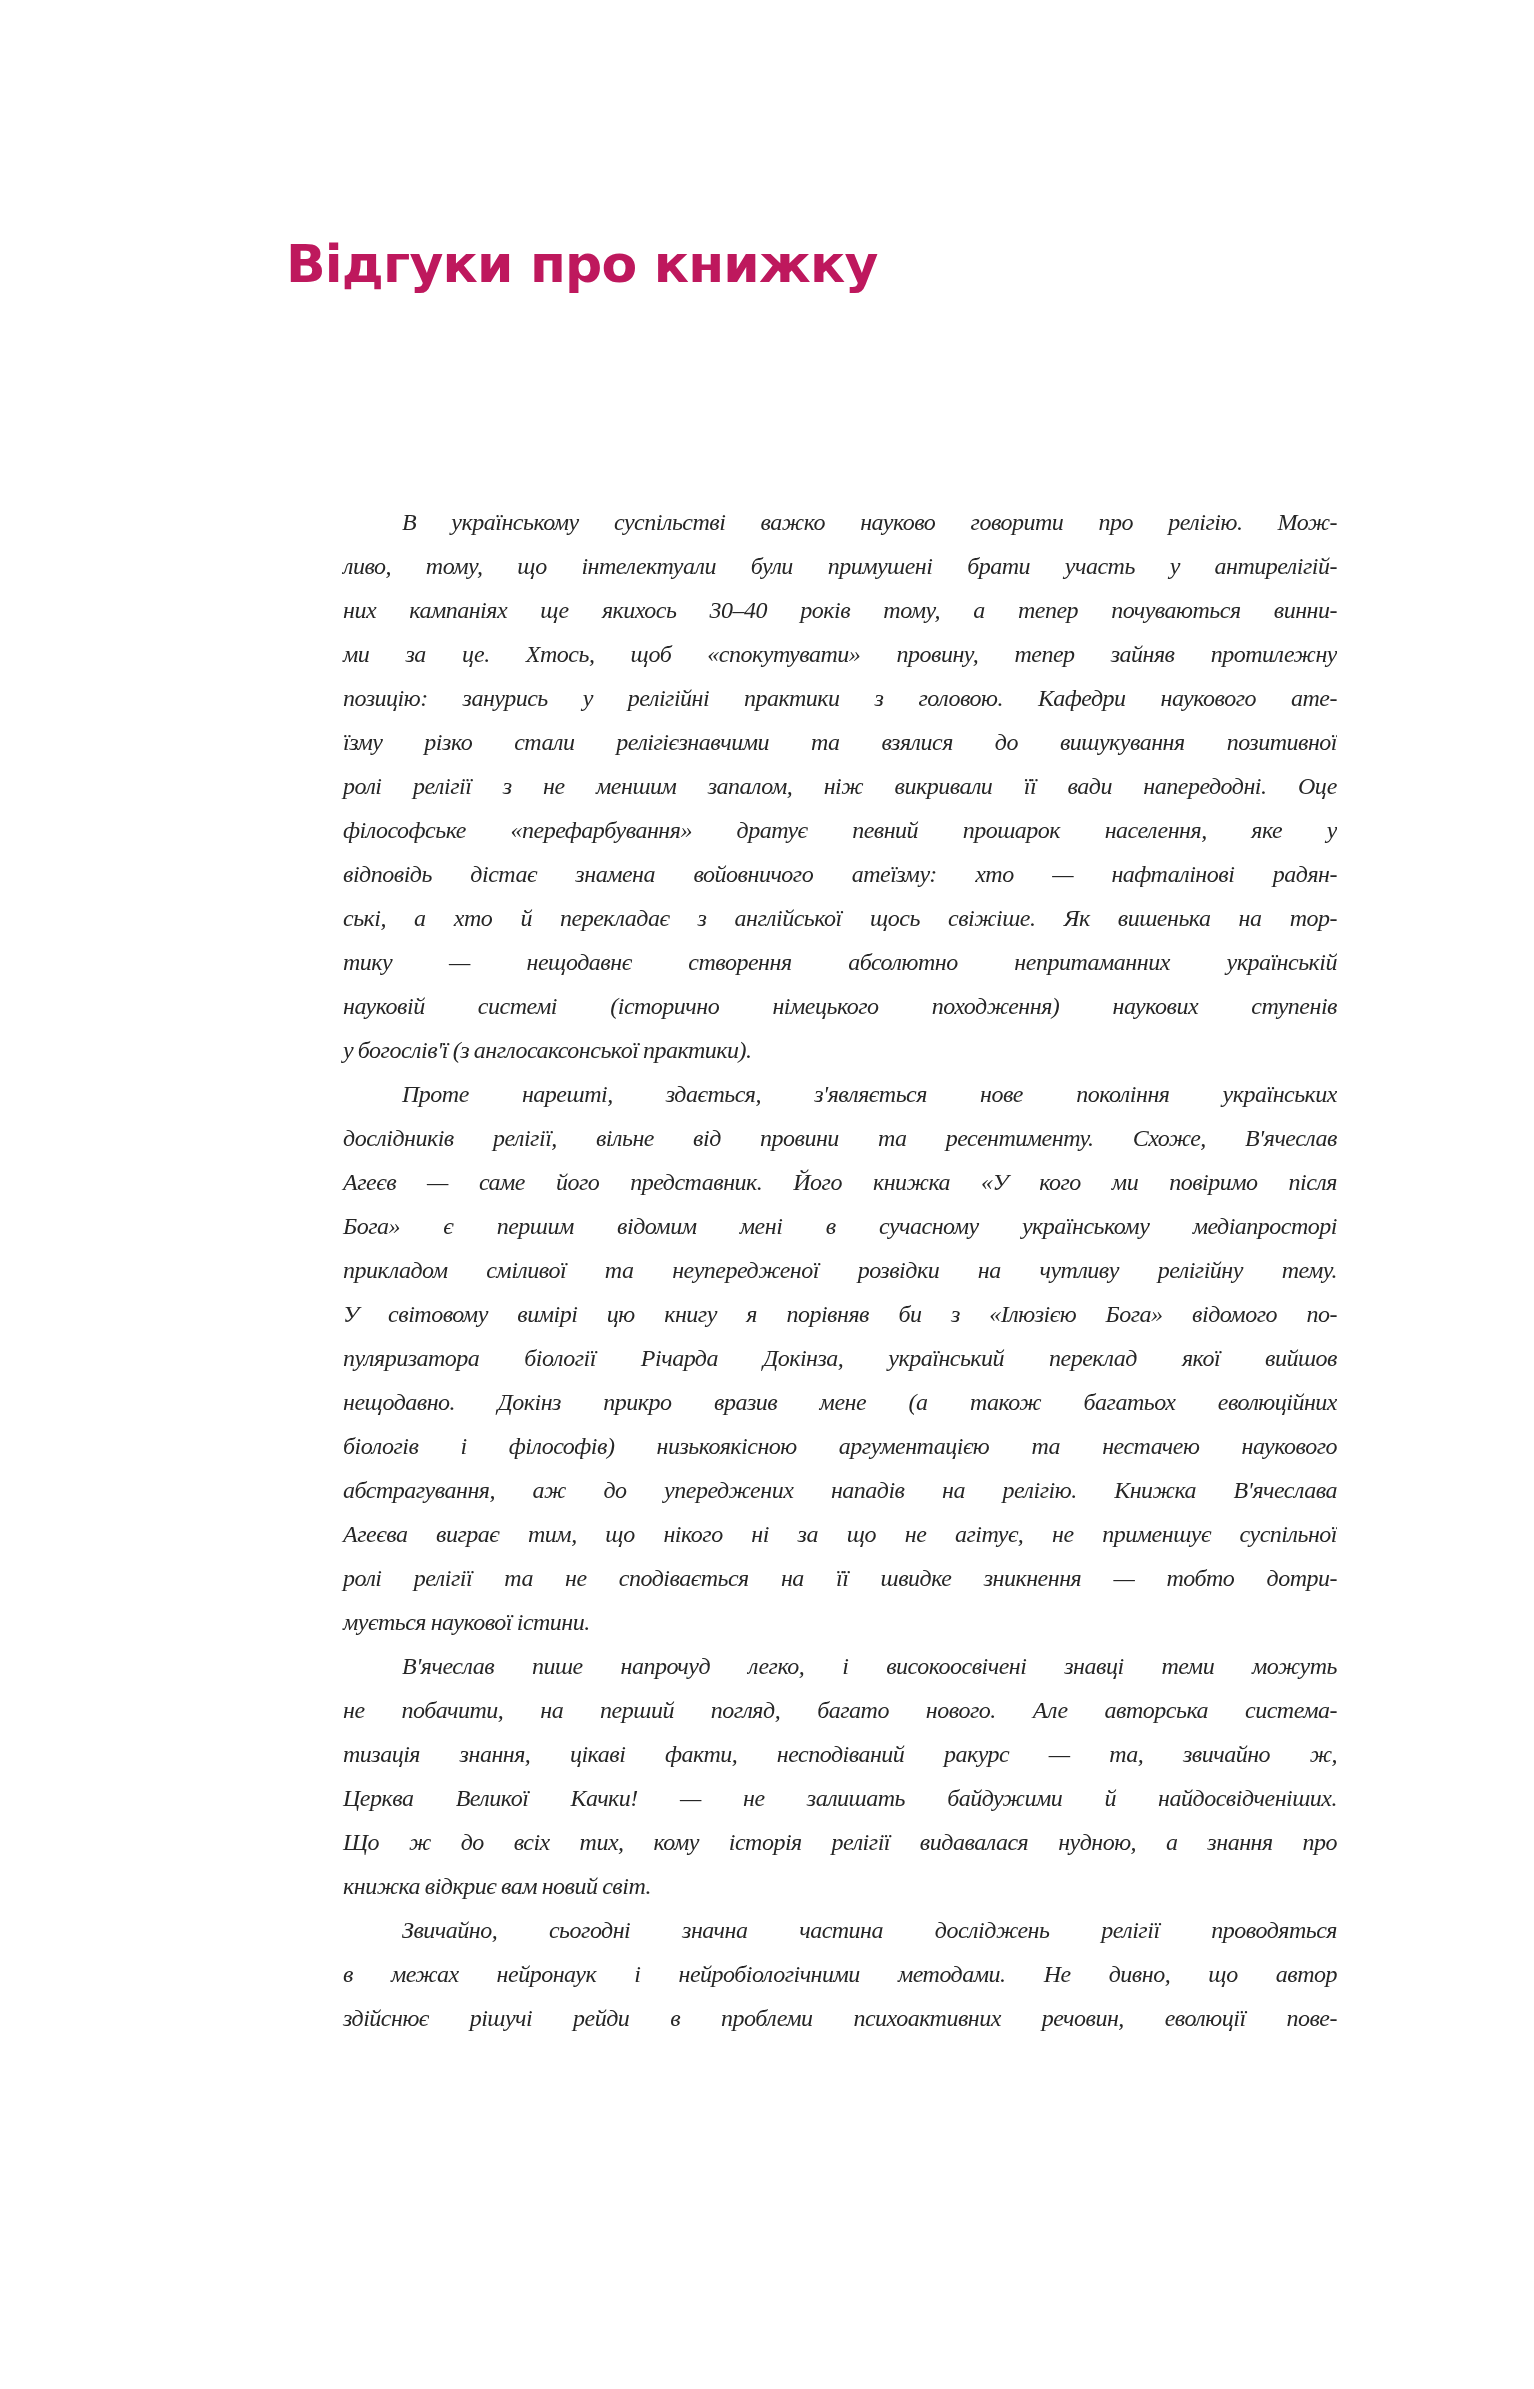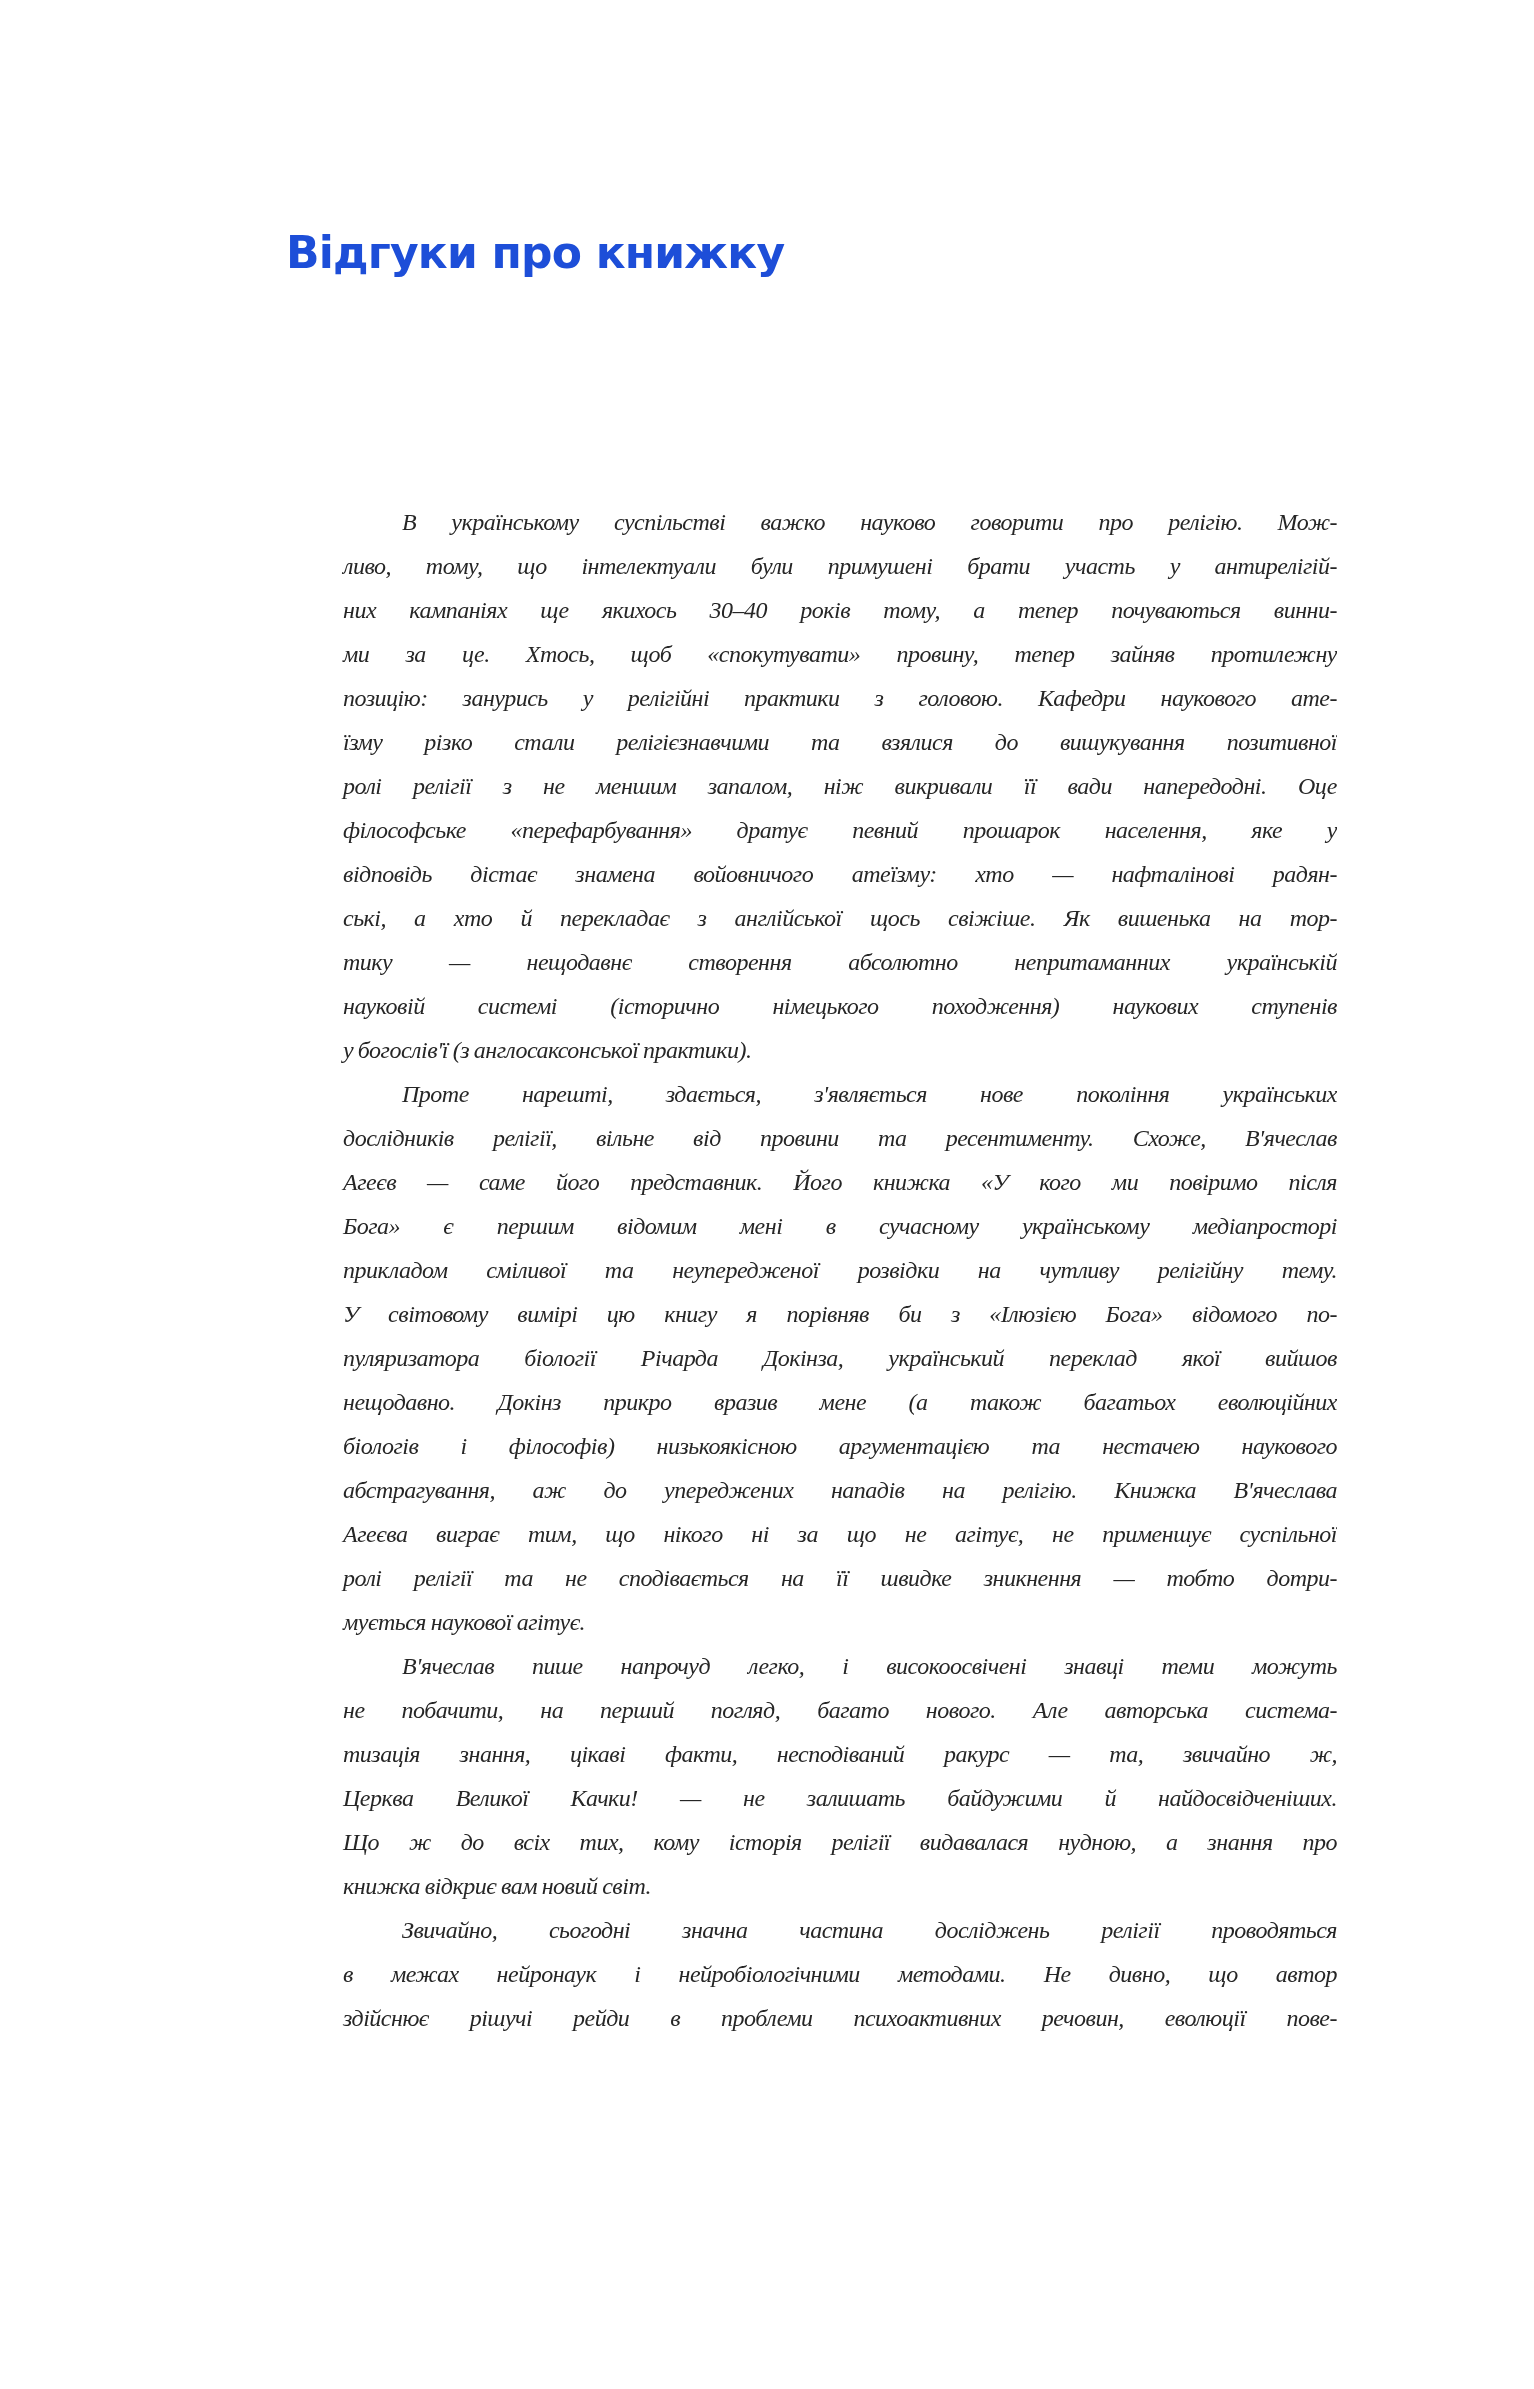--- a/index.html
+++ b/index.html
@@ -18,28 +18,28 @@
       position: absolute;
       left: 0;
       top: 0;
       width: 1534px;
       height: 2389px;
       background: #ffffff;
     }
     .title {
       position: absolute;
       left: 286px;
-      top: 214px;
+      top: 226px;
       margin: 0;
       font-family: "DejaVu Sans", "Liberation Sans", sans-serif;
       font-weight: bold;
-      font-size: 44px;
+      font-size: 52px;
       line-height: 77px;
       letter-spacing: -0.8px;
-      color: #1d4ed8;
+      color: #be185d;
       white-space: nowrap;
     }
     .body {
       position: absolute;
       left: 284px;
       top: 500px;
       width: 1053px;
       font-family: "Liberation Serif", "DejaVu Serif", serif;
       font-style: italic;
       font-size: 24px;
@@ -98,21 +98,21 @@
       <span class="line">Агеєв — саме його представник. Його книжка «У кого ми повіримо після</span>
       <span class="line">Бога» є першим відомим мені в сучасному українському медіапросторі</span>
       <span class="line">прикладом сміливої та неупередженої розвідки на чутливу релігійну тему.</span>
       <span class="line">У світовому вимірі цю книгу я порівняв би з «Ілюзією Бога» відомого по-</span>
       <span class="line">пуляризатора біології Річарда Докінза, український переклад якої вийшов</span>
       <span class="line">нещодавно. Докінз прикро вразив мене (а також багатьох еволюційних</span>
       <span class="line">біологів і філософів) низькоякісною аргументацією та нестачею наукового</span>
       <span class="line">абстрагування, аж до упереджених нападів на релігію. Книжка В'ячеслава</span>
       <span class="line">Агеєва виграє тим, що нікого ні за що не агітує, не применшує суспільної</span>
       <span class="line">ролі релігії та не сподівається на її швидке зникнення — тобто дотри-</span>
-      <span class="line last">мується наукової агітує.</span>
+      <span class="line last">мується наукової істини.</span>
     </div>
 
     <div class="para">
       <span class="line first">В'ячеслав пише напрочуд легко, і високоосвічені знавці теми можуть</span>
       <span class="line">не побачити, на перший погляд, багато нового. Але авторська системa-</span>
       <span class="line">тизація знання, цікаві факти, несподіваний ракурс — та, звичайно ж,</span>
       <span class="line">Церква Великої Качки! — не залишать байдужими й найдосвідченіших.</span>
       <span class="line">Що ж до всіх тих, кому історія релігії видавалася нудною, а знання про</span>
       <span class="line last">книжка відкриє вам новий світ.</span>
     </div>

